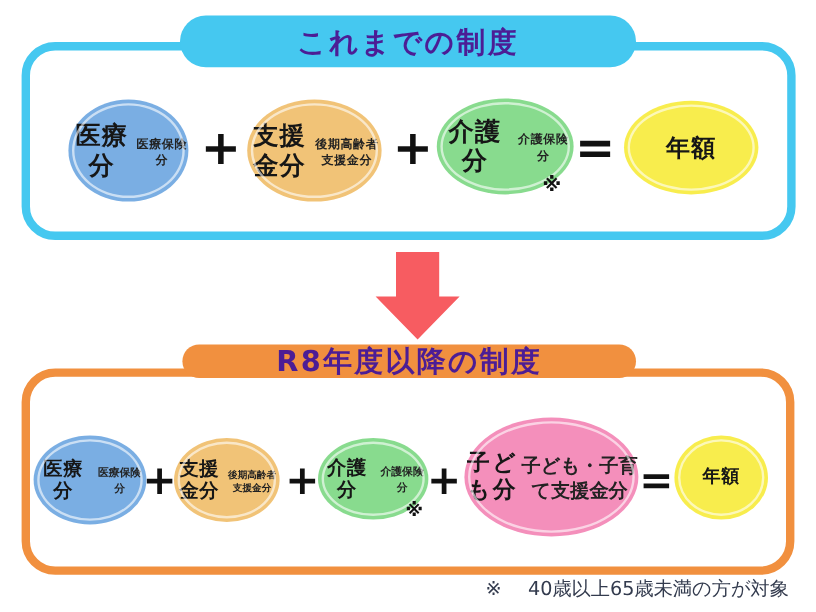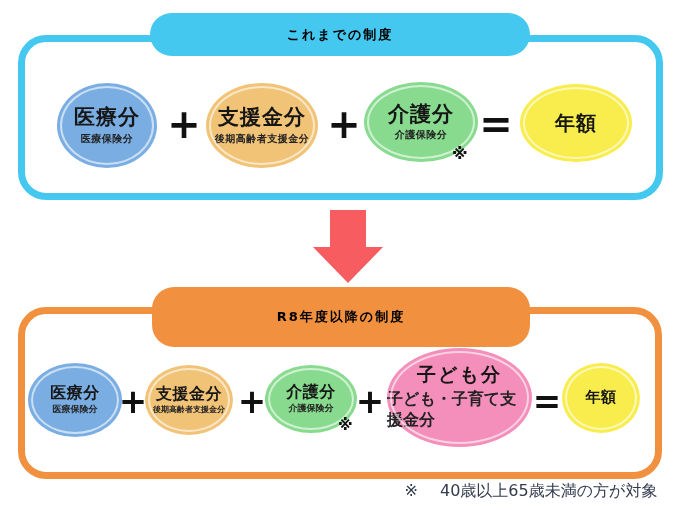--- a/index.html
+++ b/index.html
@@ -7,25 +7,25 @@
     position:relative;width:680px;height:510px;background:#ffffff;overflow:hidden;
     font-family:"DejaVu Sans","Liberation Sans",sans-serif;color:#1a1a1a;
   }
   
   .panel{position:absolute;box-sizing:border-box;border-radius:28px;background:transparent;}
   .panel.before{left:18px;top:35px;width:645px;height:165px;border:7px solid #45C8F0;}
   .panel.after{left:18px;top:307px;width:644px;height:172px;border:7px solid #F1903F;}
   
   .pill{position:absolute;border-radius:22px;display:flex;align-items:center;justify-content:center;z-index:3;}
   .pill.before{left:150px;top:13px;width:380px;height:43px;background:#45C8F0;}
-  .pill.after{left:152px;top:287px;width:378px;height:60px;background:#F1903F;}
-  .pill .pill-text{color:#000000;font-weight:700;font-size:13px;letter-spacing:2px;}
+  .pill.after{left:152px;top:287px;width:378px;height:28px;background:#F1903F;}
+  .pill .pill-text{color:#4c1d95;font-weight:700;font-size:24px;letter-spacing:2px;}
   
-  .ellipse{position:absolute;border-radius:50%;display:flex;flex-direction:column;
-           align-items:center;justify-content:center;z-index:2;}
+  .ellipse{position:absolute;border-radius:50%;display:flex;
+           align-items:center;justify-content:center;z-index:2;text-align:center;}
   .ellipse::before{content:'';position:absolute;inset:3px;border:2px solid rgba(255,255,255,.6);border-radius:50%;pointer-events:none;}
   .e-label{font-weight:700;font-size:21px;line-height:1.15;letter-spacing:1px;color:#161616;}
   .e-sub{font-weight:600;font-size:10px;margin-top:2px;color:#222;letter-spacing:0.5px;}
   
   .t-medical{left:57px;top:83px;width:100px;height:85px;}
   .t-support{left:206px;top:83px;width:112px;height:85px;}
   .t-nursing{left:364px;top:82px;width:114px;height:80px;}
   .t-annual{left:520px;top:84px;width:112px;height:78px;}
   .t-annual .e-label{font-size:20px;}
   

